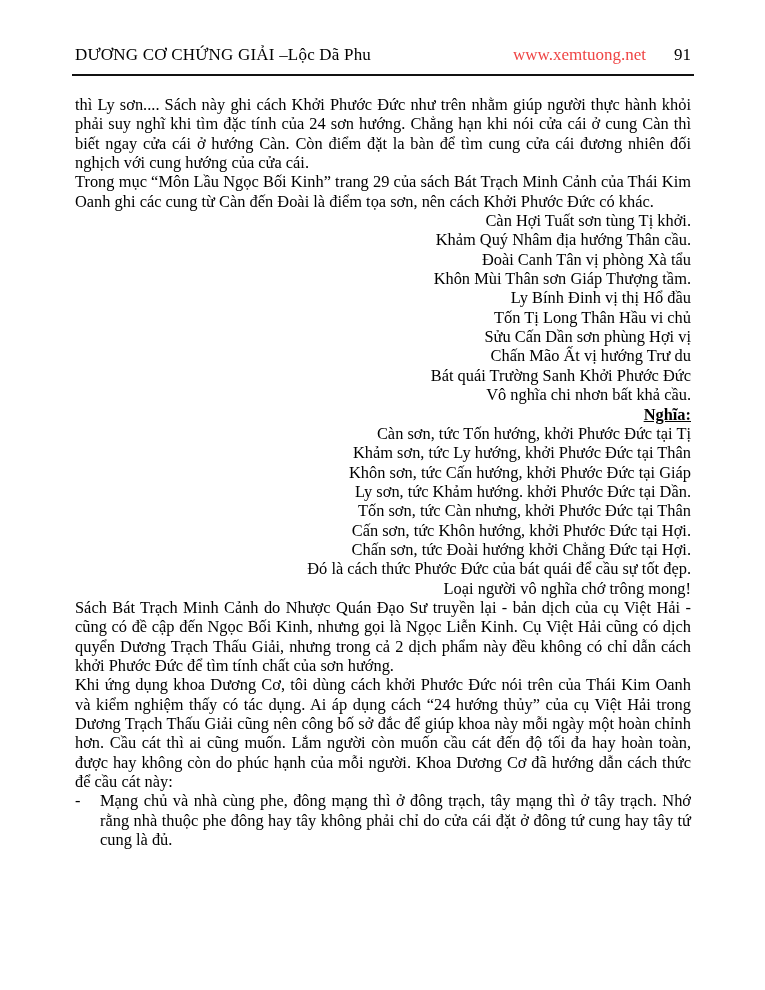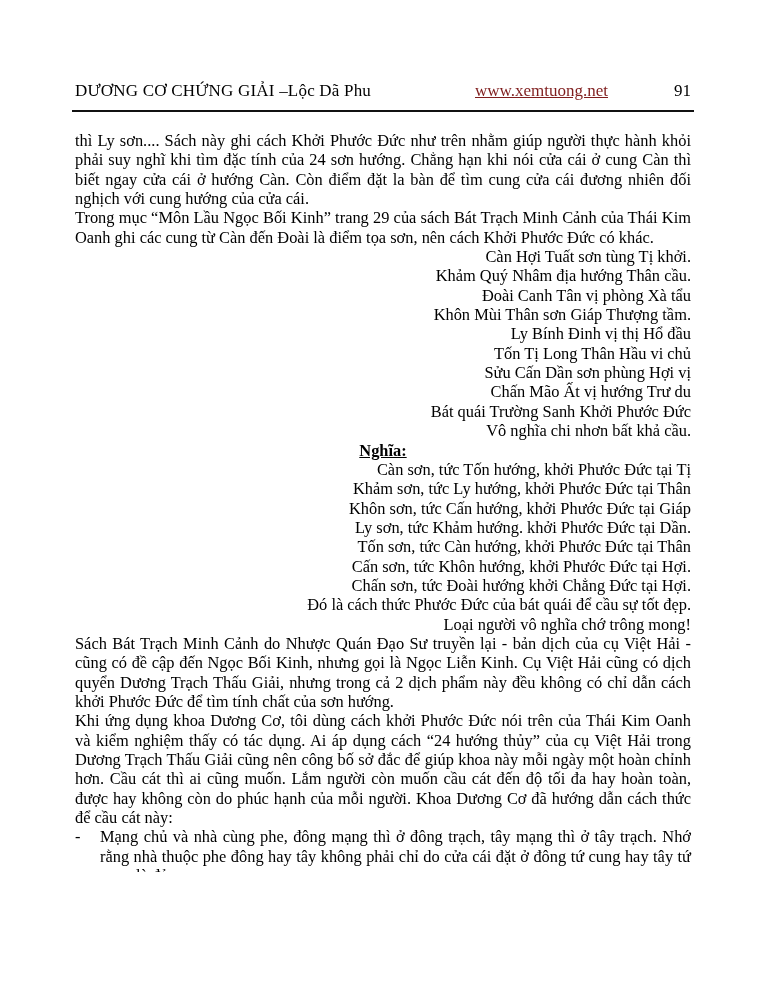--- a/index.html
+++ b/index.html
@@ -23,44 +23,42 @@
     align-items: baseline;
     font-size: 17px;
     line-height: 21px;
     white-space: nowrap;
   }
   .header-title {
     flex: 1;
     letter-spacing: 0.2px;
   }
   .header-link {
-    color: #7f1d1d;
-    text-decoration: underline;
+    color: #ef4444;
     cursor: pointer;
-    margin-top: 36px;
   }
   .header-pagenum {
-    margin-left: 66px;
+    margin-left: 28px;
   }
   .rule {
     border: none;
     border-top: 2px solid #111111;
     margin: 9px -3px 0 -3px;
   }
   .content {
     margin-top: 19px;
     font-size: 16.4px;
     line-height: 19.35px;
     text-align: justify;
   }
   .para { margin: 0; }
   .line { margin: 0; text-align: right; }
   .nghia {
     font-weight: bold;
-    text-align: center;
+    text-align: right;
   }
   .nghia span { text-decoration: underline; }
   .bullet {
     display: flex;
   }
   .bullet-marker {
     width: 25px;
     flex: 0 0 25px;
     text-align: left;
   }
@@ -100,21 +98,21 @@
       <div class="line">Vô nghĩa chi nhơn bất khả cầu.</div>
     </div>
 
     <div class="line nghia"><span>Nghĩa:</span></div>
 
     <div>
       <div class="line">Càn sơn, tức Tốn hướng, khởi Phước Đức tại Tị</div>
       <div class="line">Khảm sơn, tức Ly hướng, khởi Phước Đức tại Thân</div>
       <div class="line">Khôn sơn, tức Cấn hướng, khởi Phước Đức tại Giáp</div>
       <div class="line">Ly sơn, tức Khảm hướng. khởi Phước Đức tại Dần.</div>
-      <div class="line">Tốn sơn, tức Càn hướng, khởi Phước Đức tại Thân</div>
+      <div class="line">Tốn sơn, tức Càn nhưng, khởi Phước Đức tại Thân</div>
       <div class="line">Cấn sơn, tức Khôn hướng, khởi Phước Đức tại Hợi.</div>
       <div class="line">Chấn sơn, tức Đoài hướng khởi Chẳng Đức tại Hợi.</div>
     </div>
 
     <div class="line">Đó là cách thức Phước Đức của bát quái để cầu sự tốt đẹp.</div>
     <div class="line">Loại người vô nghĩa chớ trông mong!</div>
 
     <p class="para">Sách Bát Trạch Minh Cảnh do Nhược Quán Đạo Sư truyền lại - bản dịch của cụ Việt Hải - cũng có đề cập đến Ngọc Bối Kinh, nhưng gọi là Ngọc Liễn Kinh. Cụ Việt Hải cũng có dịch quyển Dương Trạch Thấu Giải, nhưng trong cả 2 dịch phẩm này đều không có chỉ dẫn cách khởi Phước Đức để tìm tính chất của sơn hướng.</p>
     <p class="para">Khi ứng dụng khoa Dương Cơ, tôi dùng cách khởi Phước Đức nói trên của Thái Kim Oanh và kiểm nghiệm thấy có tác dụng. Ai áp dụng cách “24 hướng thủy” của cụ Việt Hải trong Dương Trạch Thấu Giải cũng nên công bố sở đắc để giúp khoa này mỗi ngày một hoàn chỉnh hơn. Cầu cát thì ai cũng muốn. Lắm người còn muốn cầu cát đến độ tối đa hay hoàn toàn, được hay không còn do phúc hạnh của mỗi người. Khoa Dương Cơ đã hướng dẫn cách thức để cầu cát này:</p>
 

